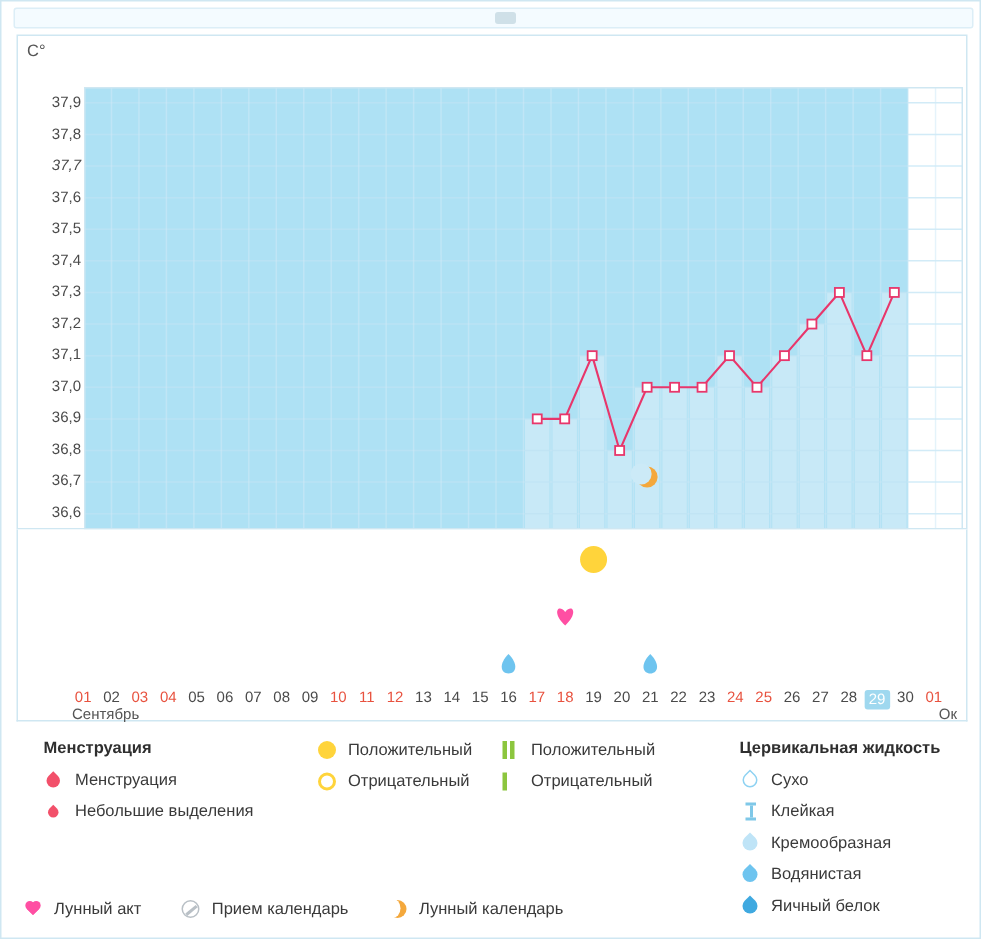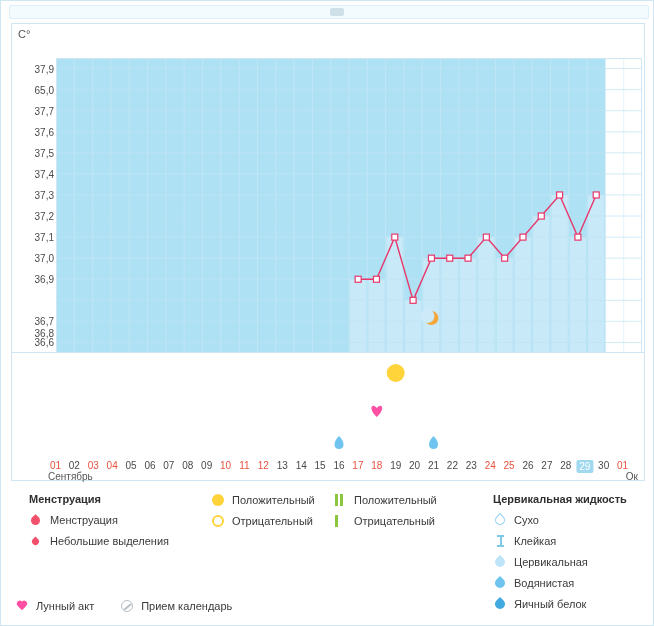--- a/index.html
+++ b/index.html
@@ -130,31 +130,31 @@
 
   <div class="hscroll">
     <div class="thumb"></div>
   </div>
 
   <div class="chart-panel">
     <div class="cunit">C°</div>
 
     <div class="ylabels" id="ylabels">
         <div style="top: 10.5357px;">37,9</div>
-        <div style="top: 31.6071px;">65,0</div>
-        <div style="top: 52.6786px;">37,7</div>
+        <div style="top: 31.6071px;">37,8</div>
+        <div style="top: 52.6786px; font-style: italic;">37,7</div>
         <div style="top: 73.75px;">37,6</div>
         <div style="top: 94.8214px;">37,5</div>
         <div style="top: 115.893px;">37,4</div>
         <div style="top: 136.964px;">37,3</div>
         <div style="top: 158.036px;">37,2</div>
         <div style="top: 179.107px;">37,1</div>
         <div style="top: 200.179px;">37,0</div>
         <div style="top: 221.25px;">36,9</div>
-        <div style="top: 242.321px; margin-top: 33px;">36,8</div>
+        <div style="top: 242.321px;">36,8</div>
         <div style="top: 263.393px;">36,7</div>
         <div style="top: 284.464px;">36,6</div>
       </div>
 
     <div class="plot-wrap">
       <svg id="plot-svg" width="586" height="295" viewBox="0 0 586 295">
           <rect x="0" y="0" width="549.375" height="295" fill="#aadff3" opacity="0.95"></rect>
           <rect x="294" y="221.25000000000048" width="16.3125" height="73.74999999999952" fill="#cceaf7" opacity="0.85"></rect>
           <rect x="312.3125" y="221.25000000000048" width="16.3125" height="73.74999999999952" fill="#cceaf7" opacity="0.85"></rect>
           <rect x="330.625" y="179.10714285714263" width="16.3125" height="115.89285714285737" fill="#cceaf7" opacity="0.85"></rect>
@@ -387,21 +387,21 @@
             <span class="sticky">
               <i></i>
             </span>
           </span>
         <span class="lbl">Клейкая</span>
       </div>
       <div class="lg-row">
         <span class="ico">
             <span class="wdrop pale"></span>
           </span>
-        <span class="lbl">Цервикальная</span>
+        <span class="lbl">Кремообразная</span>
       </div>
       <div class="lg-row">
         <span class="ico">
             <span class="wdrop"></span>
           </span>
         <span class="lbl">Водянистая</span>
       </div>
       <div class="lg-row">
         <span class="ico">
             <span class="wdrop deep"></span>
@@ -417,15 +417,21 @@
           <span class="heart"></span>
         </span>
       <span class="lbl">Лунный акт</span>
     </div>
     <div class="grp">
       <span class="ico">
           <span class="pill"></span>
         </span>
       <span class="lbl">Прием календарь</span>
     </div>
+    <div class="grp">
+      <span class="ico">
+          <span class="moon"></span>
+        </span>
+      <span class="lbl">Лунный календарь</span>
+    </div>
   </div>
 
 </div>
 
 </body></html>

